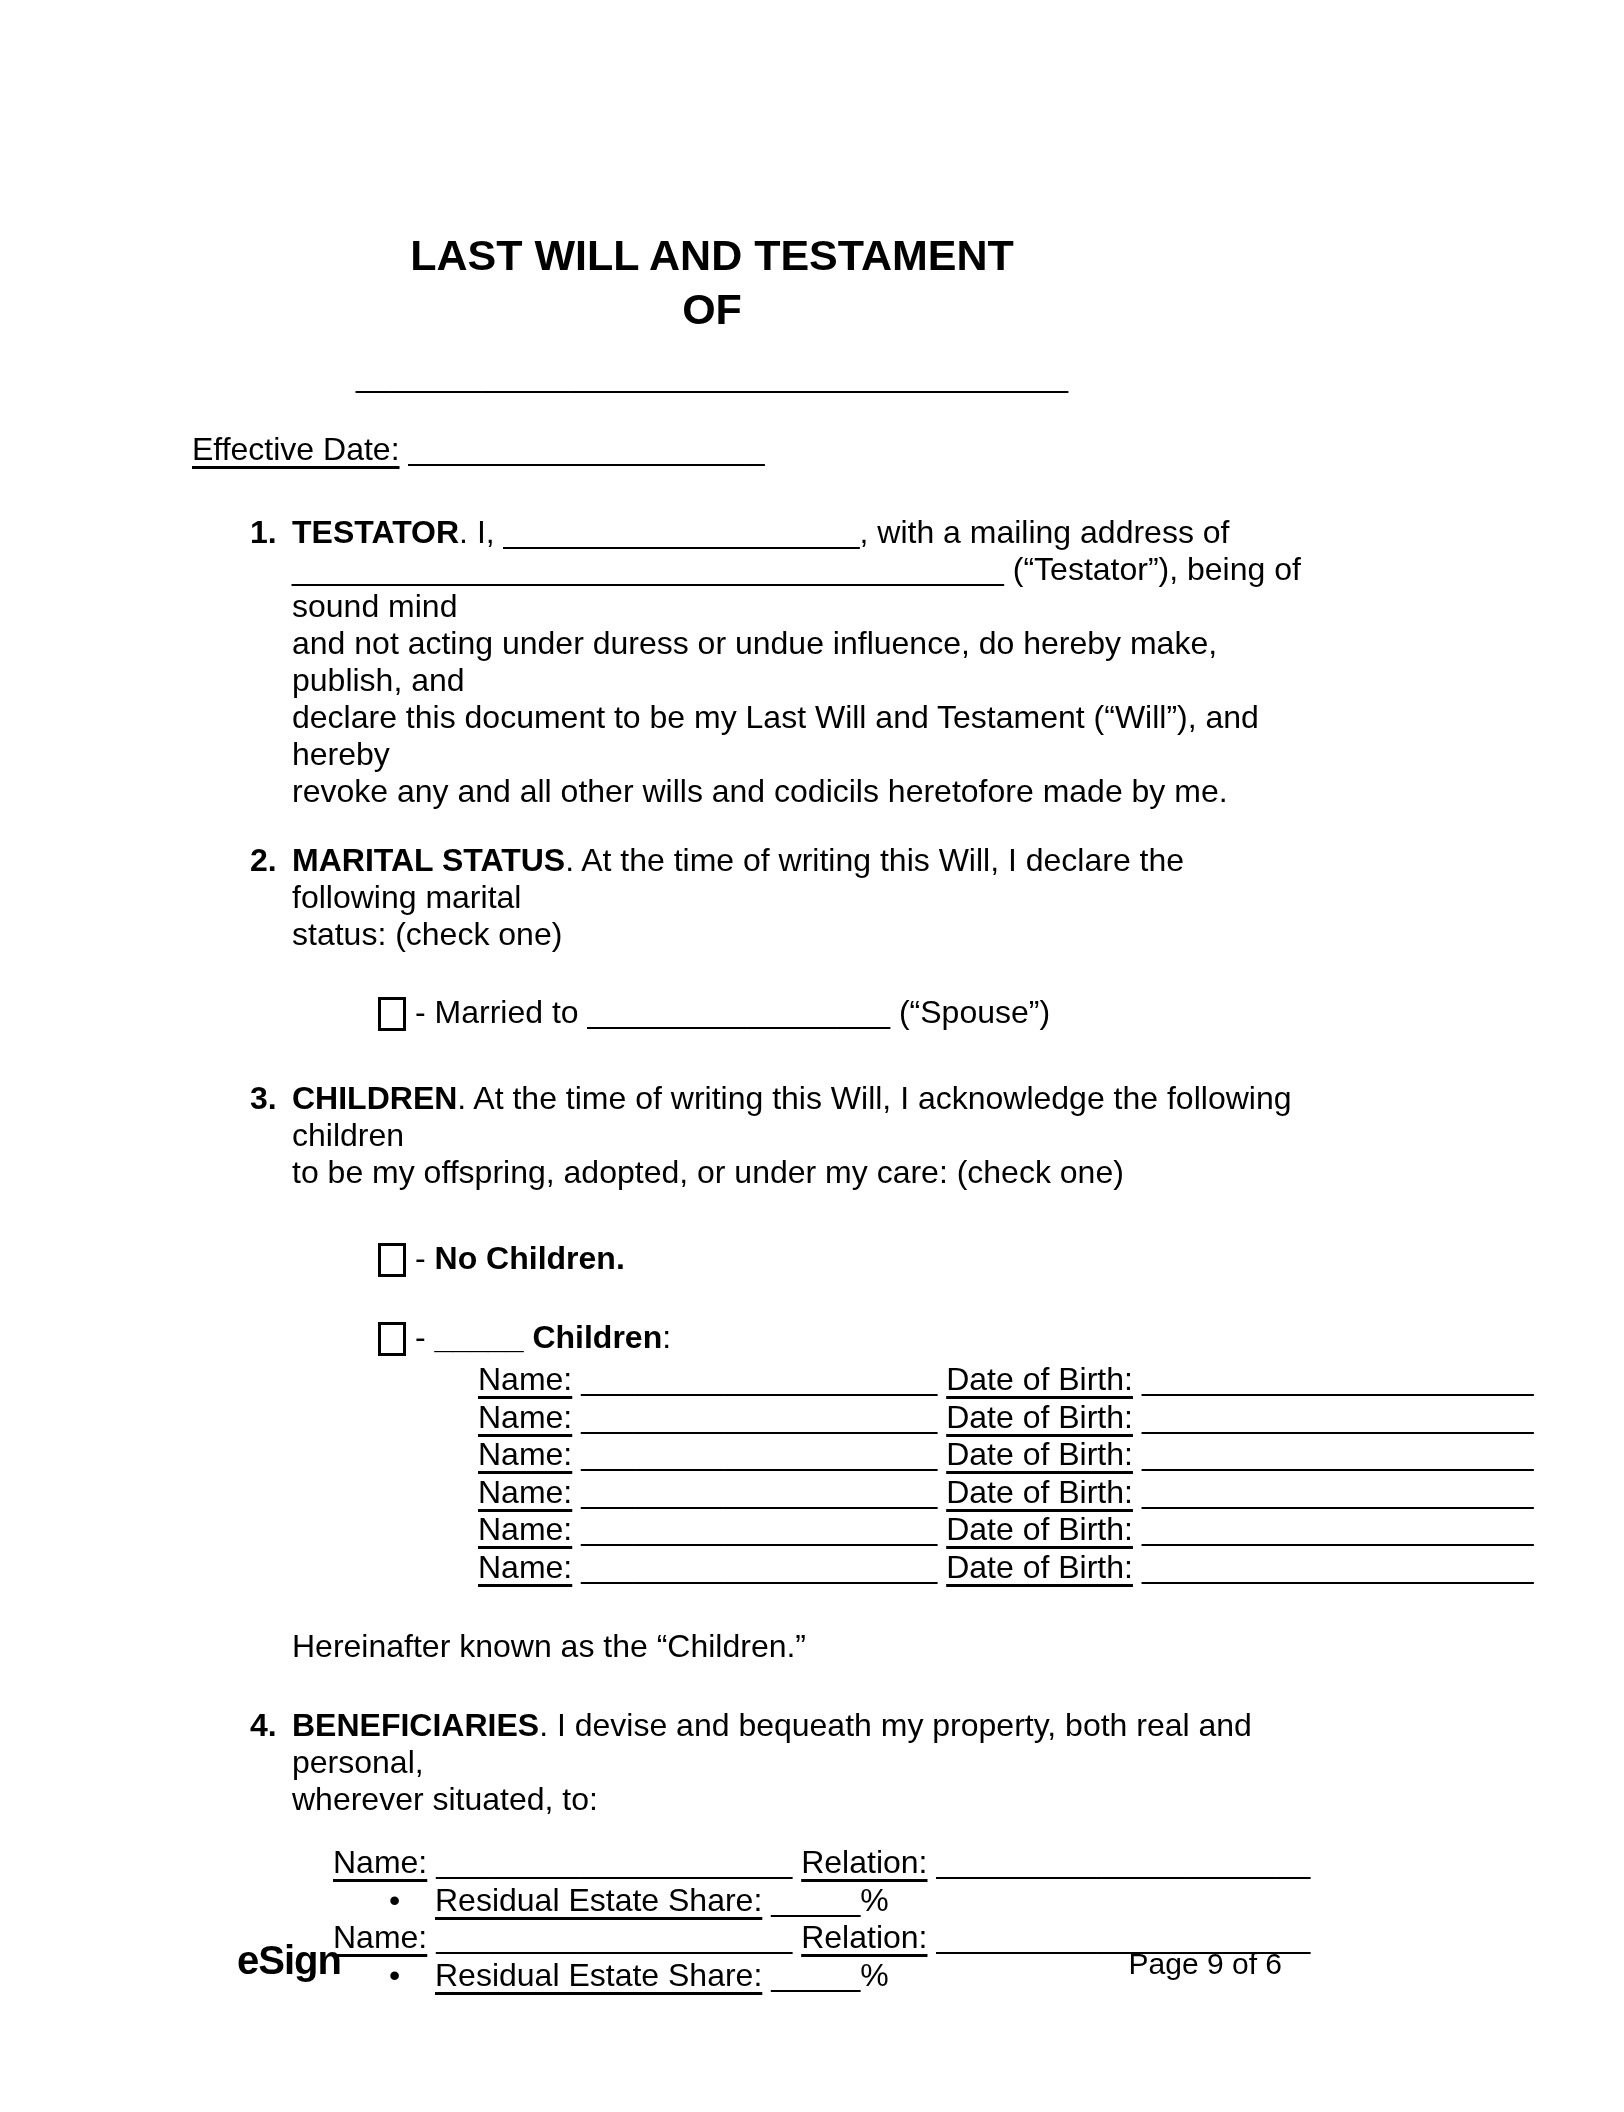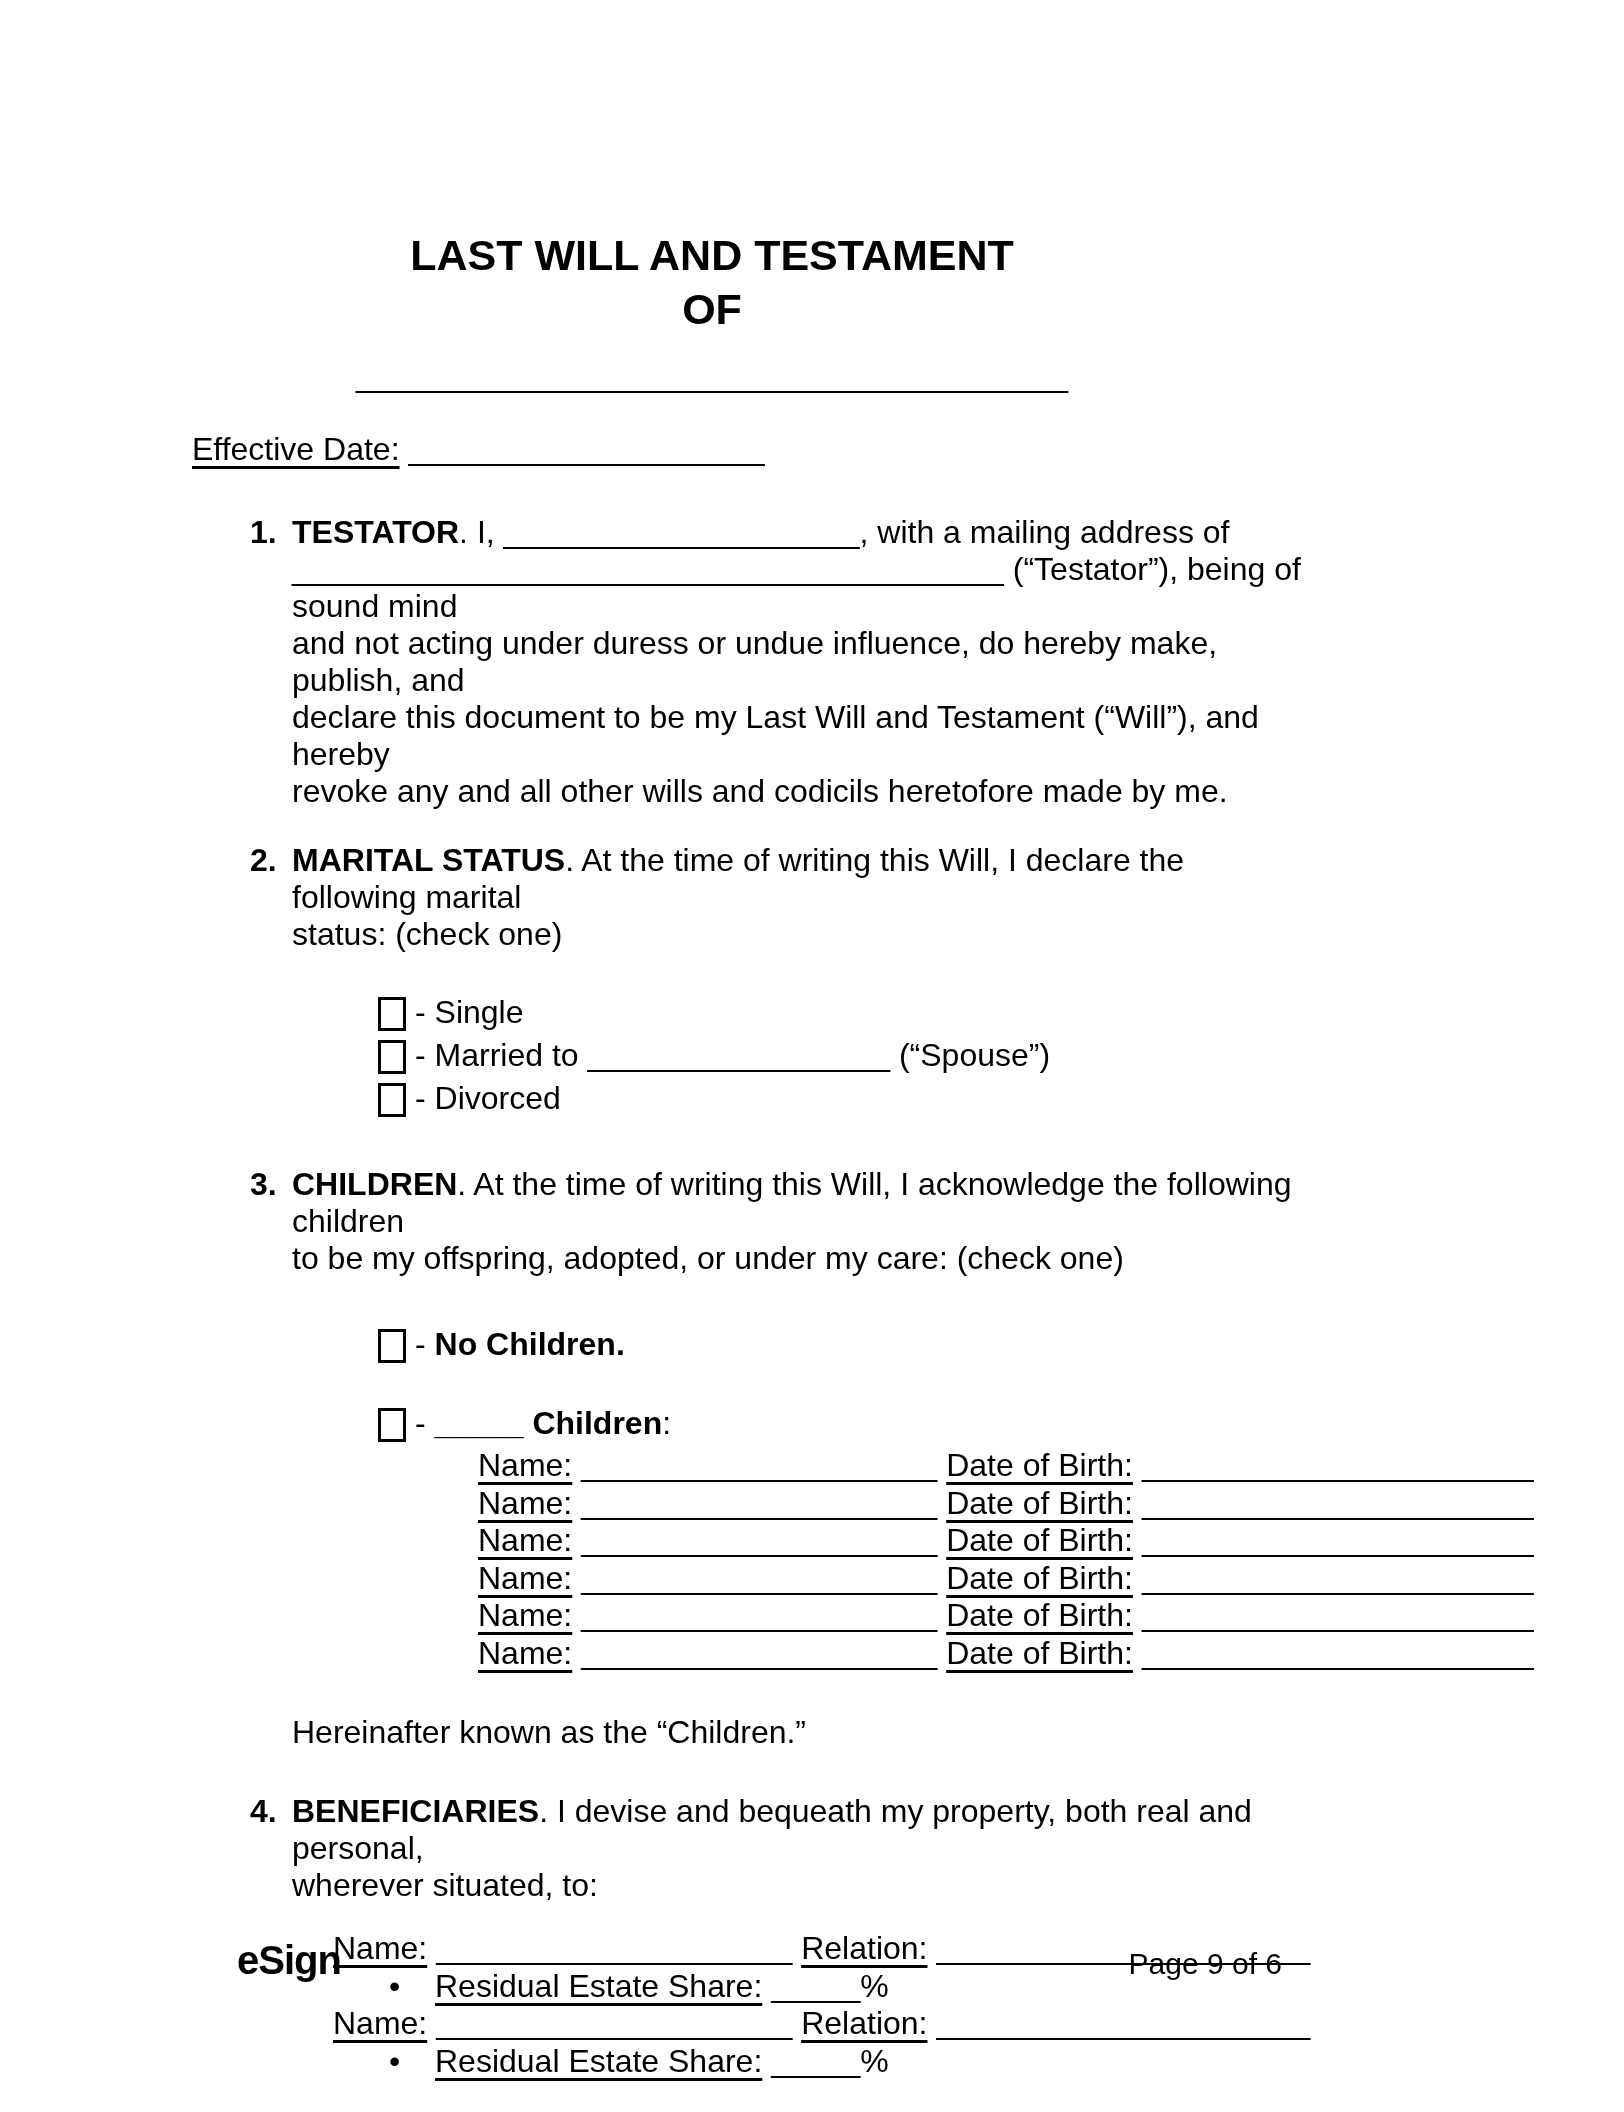--- a/index.html
+++ b/index.html
@@ -101,27 +101,21 @@
   </div>
 
   <div class="item mt-item2">
     <span class="num">2.</span>
     <span class="ibody"><b>MARITAL STATUS</b><span>. At the time of writing this Will, I declare the following marital
 status: (check one)</span></span>
   </div>
 
   <div class="chk-group">
     <div class="chk-row">
-      <span class="checkbox"></span><span>- Single</span>
-    </div>
-    <div class="chk-row">
       <span class="checkbox"></span><span>- Married to </span><span class="blank">_________________</span><span> (“Spouse”)</span>
-    </div>
-    <div class="chk-row">
-      <span class="checkbox"></span><span>- Divorced</span>
     </div>
   </div>
 
   <div class="item mt-item3">
     <span class="num">3.</span>
     <span class="ibody"><b>CHILDREN</b><span>. At the time of writing this Will, I acknowledge the following children
 to be my offspring, adopted, or under my care: (check one)</span></span>
   </div>
 
   <div class="chk-row mt-nochildren">

